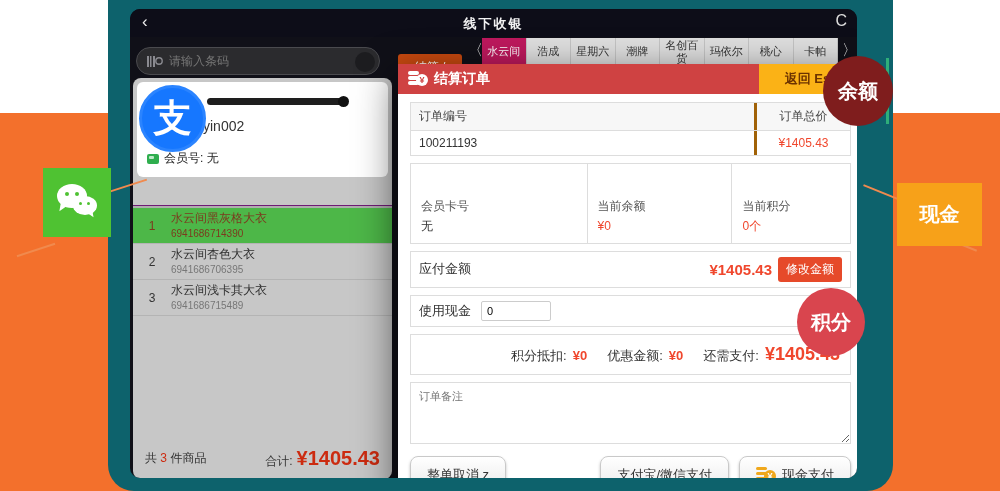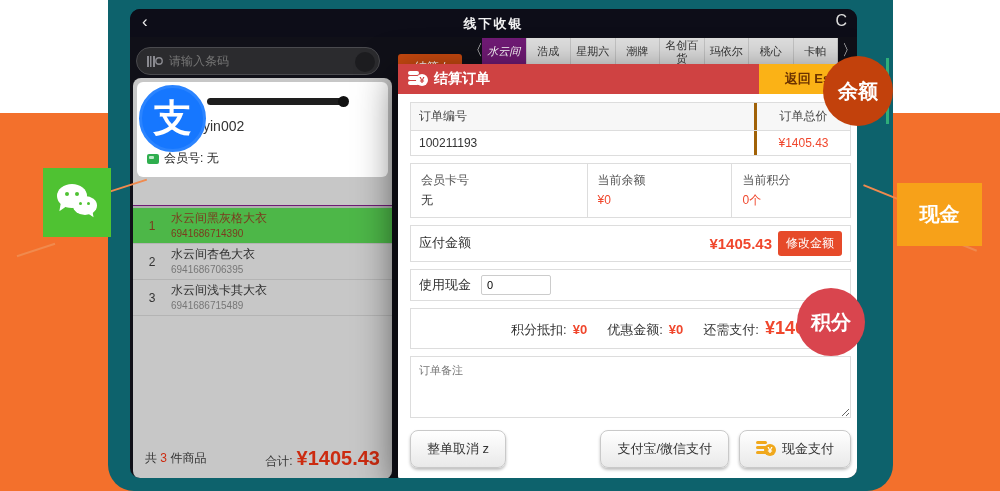--- a/index.html
+++ b/index.html
@@ -69,21 +69,21 @@
 
   
   #settle-btn { left:268px; top:29px; width:64px; height:26px; background:#c7490f; color:#fff;
                 font-size:12px; border:none; border-radius:3px;margin-top:16px; }
   #chev-l { left:338px; top:32px; color:#ddd; font-size:15px; }
   #chev-r { left:712px; top:32px; color:#ddd; font-size:15px; }
   #tabs { left:352px; top:29px; width:356px; height:27px; display:flex; }
   .tab { flex:1; background:#dfdfdf; border-right:1px solid #c4c4c4; color:#333;
          font-size:11px; display:flex; align-items:center; justify-content:center;
          text-align:center; line-height:1.1; padding:1px; }
-  .tab.active { background:#701a75; color:#fff;font-style:italic; }
+  .tab.active { background:#be185d; color:#fff; }
 
   
   #cards { left:605px; top:69px; width:95px; height:352px; display:flex;
            flex-direction:column; gap:9px; overflow:hidden; }
   .pcard { background:#d6d3cc; border-radius:6px; height:62px; flex:0 0 62px; padding:5px 6px;
            display:flex; flex-direction:column; }
   .pcard .pname { font-size:11px; font-weight:bold; color:#222; white-space:nowrap;
                   overflow:hidden; max-width:83px; }
   .pcard .pbar { font-size:9.5px; color:#84847c; display:flex; gap:3px; align-items:center; margin-top:2px; }
   .pcard .pbar .bic { color:#9a9a92; font-size:9px; }
@@ -119,21 +119,21 @@
   #modal-body { padding:8px 12px 10px; }
   .box { border:1px solid #ddd; margin-bottom:7px; }
   #order-box .hrow { display:flex; background:#f7f7f7; border-bottom:1px solid #ddd;
                      font-size:12px; color:#444; }
   #order-box .vrow { display:flex; font-size:12px; color:#333; }
   #order-box .cA { flex:1; padding:5px 8px; }
   #order-box .cB { width:96px; border-left:3px solid #a16207; padding:5px 8px; text-align:center; }
   #order-box .vrow .cB { color:#f0472d; }
   #member-box { display:flex; font-size:12px; }
   .mcol { padding:6px 10px; line-height:1.7; }
-  .mcol .lab { color:#555; }
+  .mcol .lab { color:#555;margin-top:26px; }
   .mcol .val { color:#333; }
   .mcol .val.red { color:#f0472d; }
   .mcol.b { border-left:1px solid #ddd; }
   #pay-box { display:flex; align-items:center; padding:5px 8px; font-size:13px; color:#333; }
   #pay-box .amt { margin-left:auto; color:#f0472d; font-size:15px; font-weight:bold; }
   #modify-btn { margin-left:6px; background:#e64a2a; color:#fff; border:none; border-radius:3px;
                 font-size:12px; padding:4px 8px; }
   #cash-box { display:flex; align-items:center; padding:5px 8px; font-size:13px; color:#333; gap:10px; }
   #cash-box input { width:70px; height:20px; border:1px solid #ccc; border-radius:2px;
                     font-size:11px; padding:0 5px; }
@@ -147,21 +147,21 @@
   .fbtn { height:38px; background:linear-gradient(#ffffff,#e9e9e9); border:1px solid #c9c9c9;
           border-radius:8px; box-shadow:0 2px 3px rgba(0,0,0,.25); font-size:13px; color:#333;
           padding:0 16px; display:flex; align-items:center; gap:6px; }
   #btn-wechatpay { margin-left:auto; }
   #btn-cashpay { margin-left:10px; }
 
   
   .floater { z-index:60; display:flex; align-items:center; justify-content:center;
              color:#fff; font-weight:bold; }
   #f-balance { left:823px; top:56px; width:70px; height:70px; border-radius:50%;
-               background:#c2410c; font-size:20px; }
+               background:#7f1d1d; font-size:20px; }
   #f-points { left:797px; top:288px; width:68px; height:68px; border-radius:50%;
               background:#d9454e; font-size:20px; }
   #f-cash { left:897px; top:183px; width:85px; height:63px; background:#f7a119; font-size:20px; }
   #f-wechat { left:43px; top:168px; width:68px; height:69px; background:#4fc232; }
   #f-alipay { left:139px; top:85px; width:67px; height:67px; border-radius:50%; background:#1677ff;
               border:3px solid #2b84ff; font-size:38px; font-weight:bold; }
   .line { position:absolute; height:2px; background:#f08a4e; z-index:58; }
   #ln1 { left:100px; top:186px; width:48px; transform:rotate(-18deg); }
   #ln2 { left:16px; top:249px; width:40px; transform:rotate(-18deg); }
   #ln3 { left:862px; top:192px; width:42px; transform:rotate(22deg); background:#f08a4e; }

